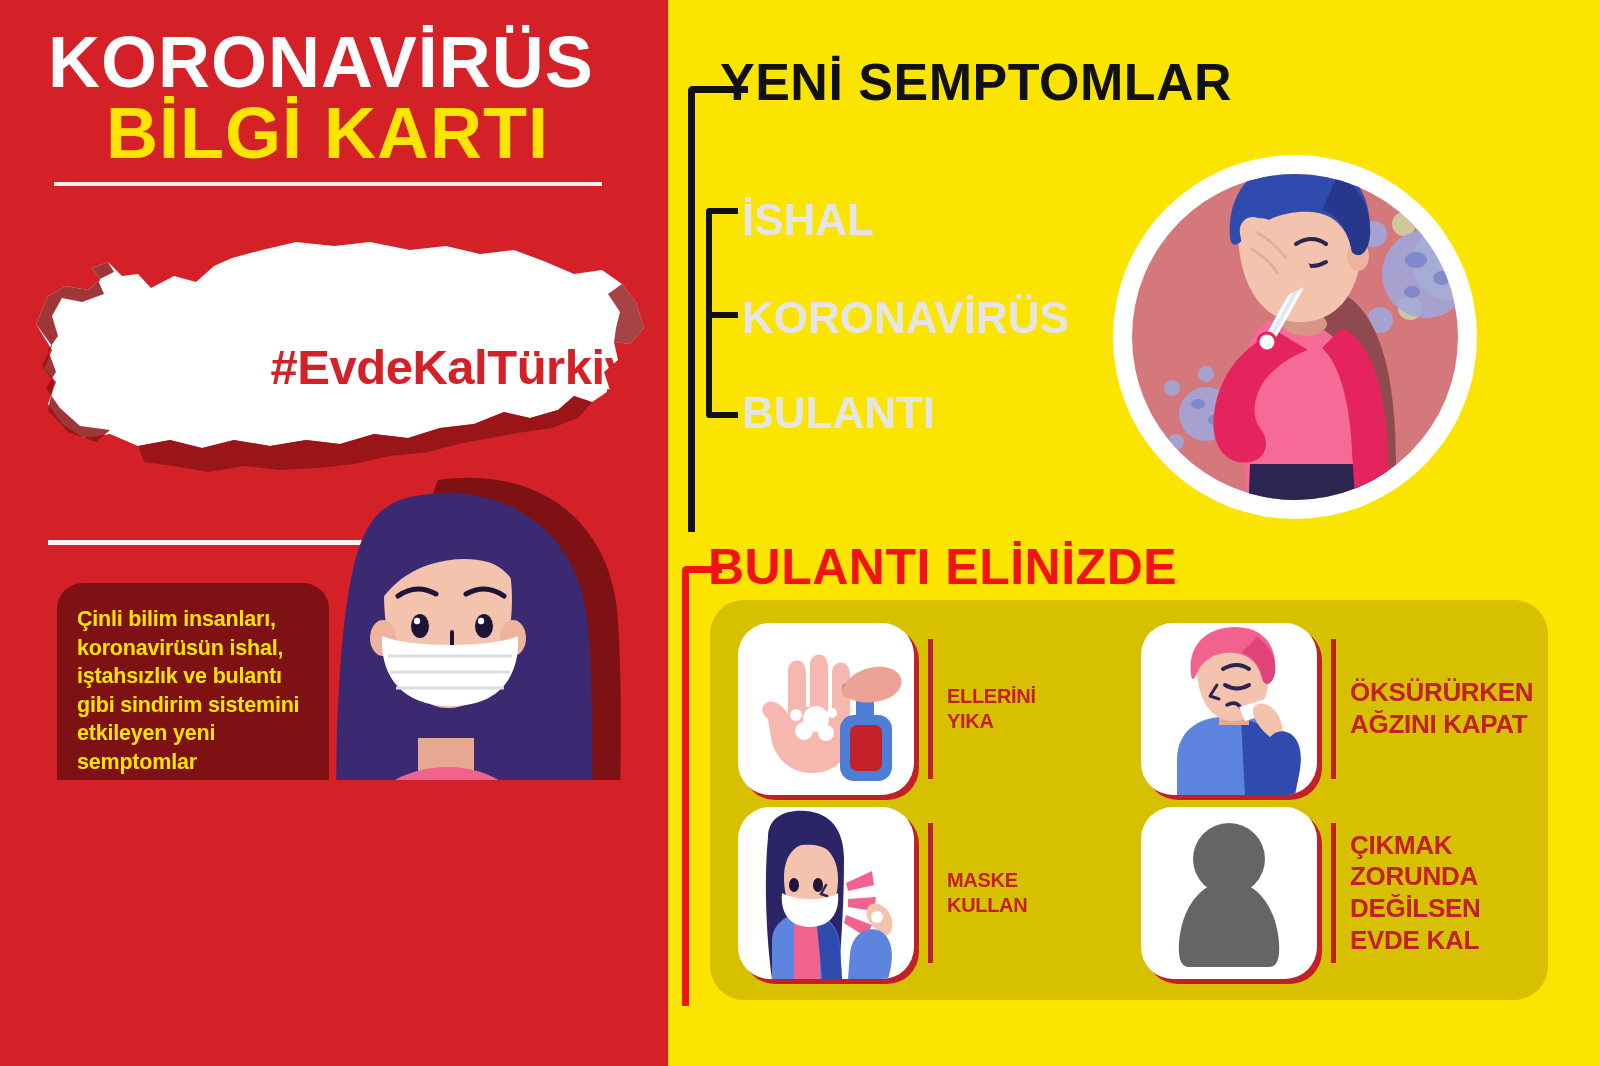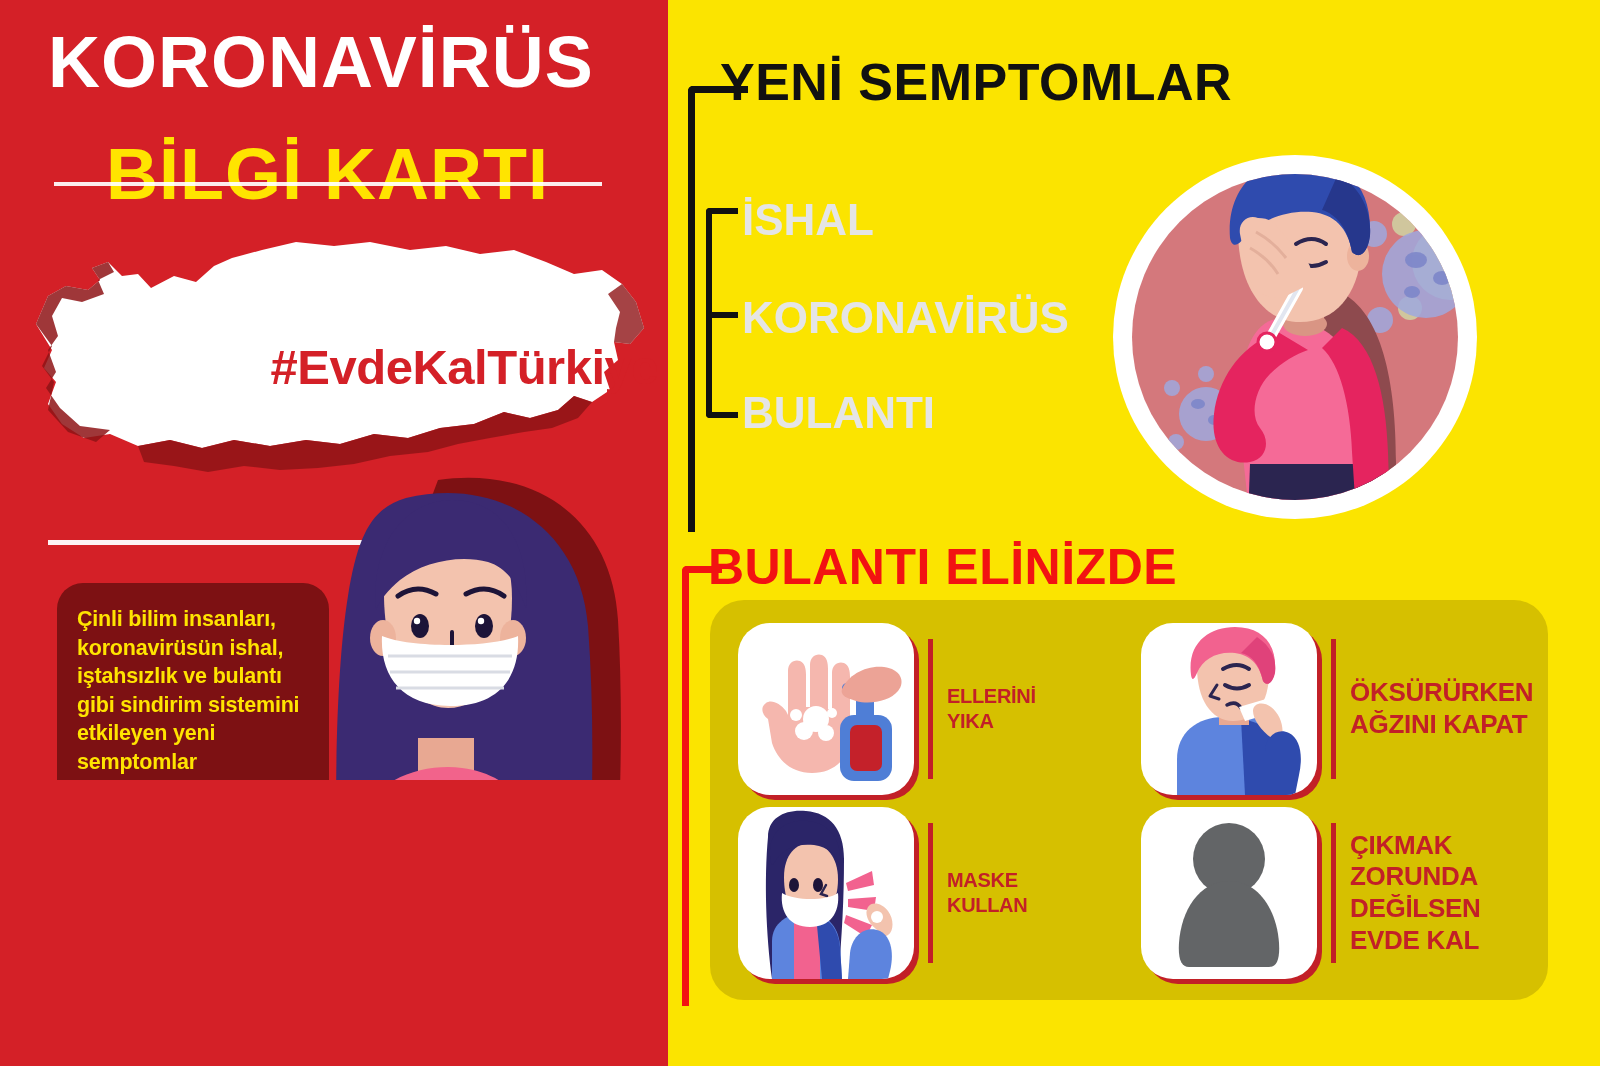--- a/index.html
+++ b/index.html
@@ -21,21 +21,21 @@
   }
 
   
   .title-block { position:absolute; left:48px; top:28px; width:580px; }
   .title-1 {
     font-size:72px; font-weight:bold; color:#FFFFFF;
     letter-spacing:1px; line-height:0.96; white-space:nowrap;
   }
   .title-2 {
     font-size:72px; font-weight:bold; color:#FFE400;
-    letter-spacing:1px; line-height:1.0; padding-left:58px; white-space:nowrap;margin-top:41px;
+    letter-spacing:1px; line-height:1.0; padding-left:58px; white-space:nowrap;
   }
   .rule-top {
     position:absolute; left:54px; top:182px; width:548px; height:4px;
     background:#FFFFFF; opacity:.92;
   }
   .rule-mid {
     position:absolute; left:48px; top:540px; width:350px; height:5px;
     background:#FFFFFF; opacity:.95;
   }
 

